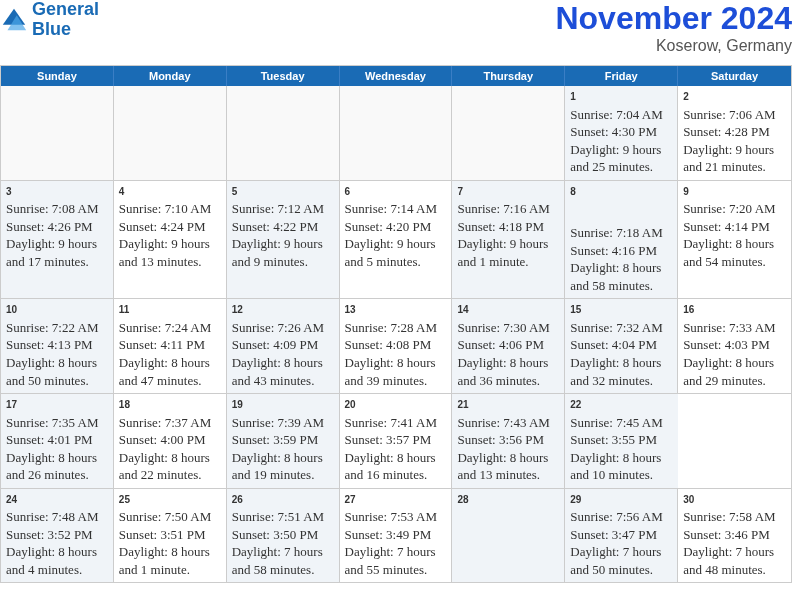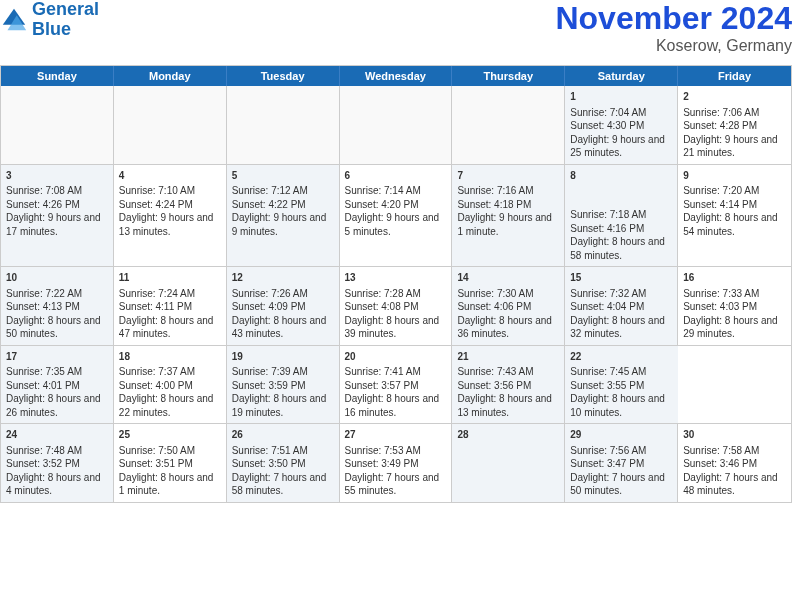--- a/index.html
+++ b/index.html
@@ -94,22 +94,23 @@
     }
     .cal-cell:last-child { border-right: none; }
     .cal-cell.empty { background: #f9f9f9; }
     .cal-cell.shaded { background: #f0f4f8; }
     .day-num {
       font-size: 10px;
       font-weight: bold;
       margin-bottom: 2px;
     }
     .cell-text {
-      font-size: 10px;
+      font-size: 13px;
       color: #333;
+      font-family: Liberation Serif, serif;
     }
   </style>
 </head>
 <body>
 
 <div class="page">
   <div class="header">
     <div class="logo">
       <svg class="logo-icon" viewBox="0 0 30 30">
         <polygon points="15,3 27,20 3,20" fill="#1a6bb5"></polygon>
@@ -126,22 +127,22 @@
     </div>
   </div>
 
   <div class="calendar">
     <div class="cal-header">
       <div class="cal-header-cell">Sunday</div>
       <div class="cal-header-cell">Monday</div>
       <div class="cal-header-cell">Tuesday</div>
       <div class="cal-header-cell">Wednesday</div>
       <div class="cal-header-cell">Thursday</div>
+      <div class="cal-header-cell">Friday</div>
       <div class="cal-header-cell">Saturday</div>
-      <div class="cal-header-cell">Friday</div>
     </div>
     <div class="cal-body" id="cal-body">
     <div class="cal-row">
           <div class="cal-cell empty"></div>
           <div class="cal-cell empty"></div>
           <div class="cal-cell empty"></div>
           <div class="cal-cell empty"></div>
           <div class="cal-cell empty"></div>
           <div class="cal-cell shaded">
             <div class="day-num">1</div>

